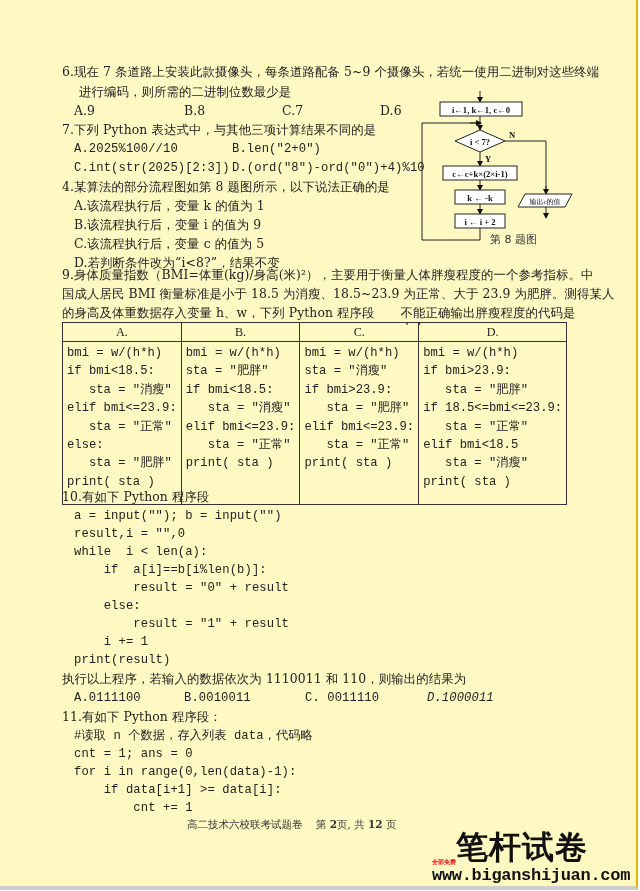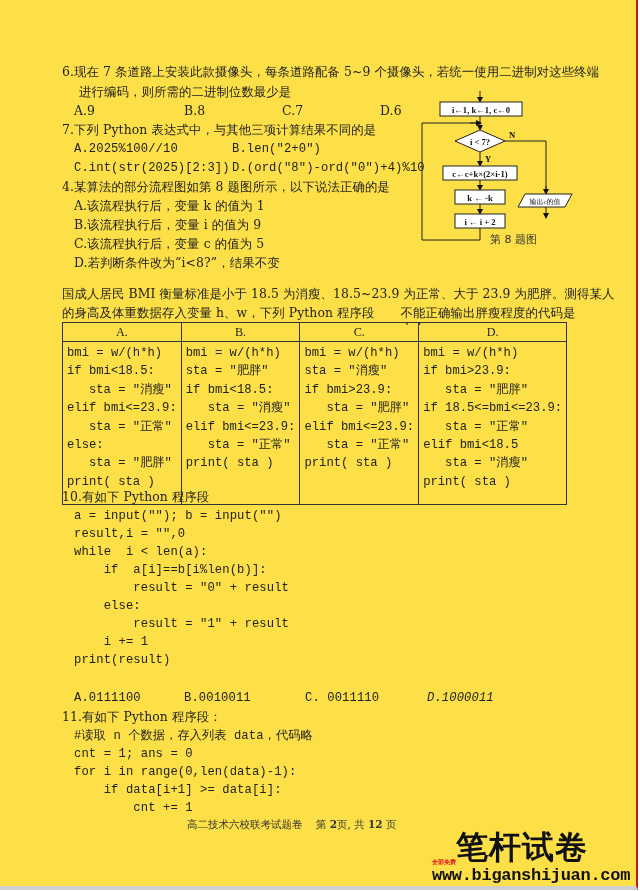--- a/index.html
+++ b/index.html
@@ -1,19 +1,19 @@
 <!DOCTYPE html>
 <html><head>
 <meta charset="utf-8">
 <style>
   html,body{margin:0;padding:0;background:#ffffff;}
   body{width:640px;height:891px;position:relative;overflow:hidden;
        font-family:"DejaVu Serif","Liberation Serif",serif;color:#222;}
-  .page{position:absolute;left:0;top:0;width:636px;height:886px;background:#fde047;
-        border-right:2px solid #b91c1c;border-bottom:4px solid #cfcfcf;}
+  .page{position:absolute;left:0;top:0;width:636px;height:886px;background:#fef9c3;
+        border-right:2px solid #eab308;border-bottom:4px solid #cfcfcf;}
   .ln{position:absolute;font-size:12.4px;line-height:16px;white-space:pre;letter-spacing:0.1px;}
   .mono{font-family:"Liberation Mono","DejaVu Sans Mono",monospace;font-size:12.2px;}
   .emph{text-emphasis:dot;-webkit-text-emphasis:dot;text-emphasis-position:under;margin-left:26px;-webkit-text-emphasis-position:under;}
   
   table.q9{position:absolute;left:62px;top:322px;border-collapse:collapse;font-size:12.2px;}
   table.q9 td, table.q9 th{border:1px solid #333;vertical-align:top;padding:0 4px;}
   table.q9 th{font-weight:normal;text-align:center;height:18px;line-height:18px;font-family:"Liberation Serif",serif;}
   table.q9 td{font-family:"Liberation Mono","DejaVu Sans Mono",monospace;line-height:18.4px;white-space:pre;padding-top:2px;padding-bottom:13px;}
   .cA{width:102px;} .cB{width:104px;} .cC{width:98px;} .cD{width:120px;}
   
@@ -92,20 +92,21 @@
       <text class="t" x="75" y="72">Y</text>
       <text class="t" x="99" y="48">N</text>
       <text class="t" x="70" y="86.5" text-anchor="middle">c←c+k×(2×i-1)</text>
       <text class="t" x="70" y="110.5" text-anchor="middle">k ← -k</text>
       <text class="t" x="70" y="134.5" text-anchor="middle">i ← i + 2</text>
       <text class="t" x="135" y="113.5" text-anchor="middle" style="font-size:7px;font-weight:normal">输出c的值</text>
       <text class="cap" x="80" y="153">第 8 题图</text>
     </svg>
   </div>
 
+  <div class="ln" style="left:62px;top:267px;">9.身体质量指数（BMI=体重(kg)/身高(米)²），主要用于衡量人体胖瘦程度的一个参考指标。中</div>
   <div class="ln" style="left:62px;top:286px;">国成人居民 BMI 衡量标准是小于 18.5 为消瘦、18.5~23.9 为正常、大于 23.9 为肥胖。测得某人</div>
   <div class="ln" style="left:62px;top:305px;"><span>的身高及体重数据存入变量 h、w，下列 Python 程序段</span><span class="emph">不能</span><span>正确输出胖瘦程度的代码是</span></div>
 
   <table class="q9">
     <tbody>
         <tr>
       <th class="cA">A.</th>
       <th class="cB">B.</th>
       <th class="cC">C.</th>
       <th class="cD">D.</th>
@@ -148,20 +149,21 @@
   <div class="ln" style="left:62px;top:489px;">10.有如下 Python 程序段</div>
   <div class="ln mono" style="left:74px;top:508px;">a = input(""); b = input("")</div>
   <div class="ln mono" style="left:74px;top:526px;">result,i = "",0</div>
   <div class="ln mono" style="left:74px;top:544px;">while  i &lt; len(a):</div>
   <div class="ln mono" style="left:74px;top:562px;">    if  a[i]==b[i%len(b)]:</div>
   <div class="ln mono" style="left:74px;top:580px;">        result = "0" + result</div>
   <div class="ln mono" style="left:74px;top:598px;">    else:</div>
   <div class="ln mono" style="left:74px;top:616px;">        result = "1" + result</div>
   <div class="ln mono" style="left:74px;top:634px;">    i += 1</div>
   <div class="ln mono" style="left:74px;top:652px;">print(result)</div>
+  <div class="ln" style="left:62px;top:671px;">执行以上程序，若输入的数据依次为 1110011 和 110，则输出的结果为</div>
   <div class="ln mono" style="left:74px;top:690px;">A.0111100</div>
   <div class="ln mono" style="left:184px;top:690px;text-align:center;">B.0010011</div>
   <div class="ln mono" style="left:305px;top:690px;">C. 0011110</div>
   <div class="ln mono" style="left:427px;top:690px;font-style:italic;">D.1000011</div>
 
   <div class="ln" style="left:62px;top:709px;">11.有如下 Python 程序段：</div>
   <div class="ln mono" style="left:74px;top:728px;">#读取 n 个数据，存入列表 data，代码略</div>
   <div class="ln mono" style="left:74px;top:746px;">cnt = 1; ans = 0</div>
   <div class="ln mono" style="left:74px;top:764px;">for i in range(0,len(data)-1):</div>
   <div class="ln mono" style="left:74px;top:782px;">    if data[i+1] &gt;= data[i]:</div>

